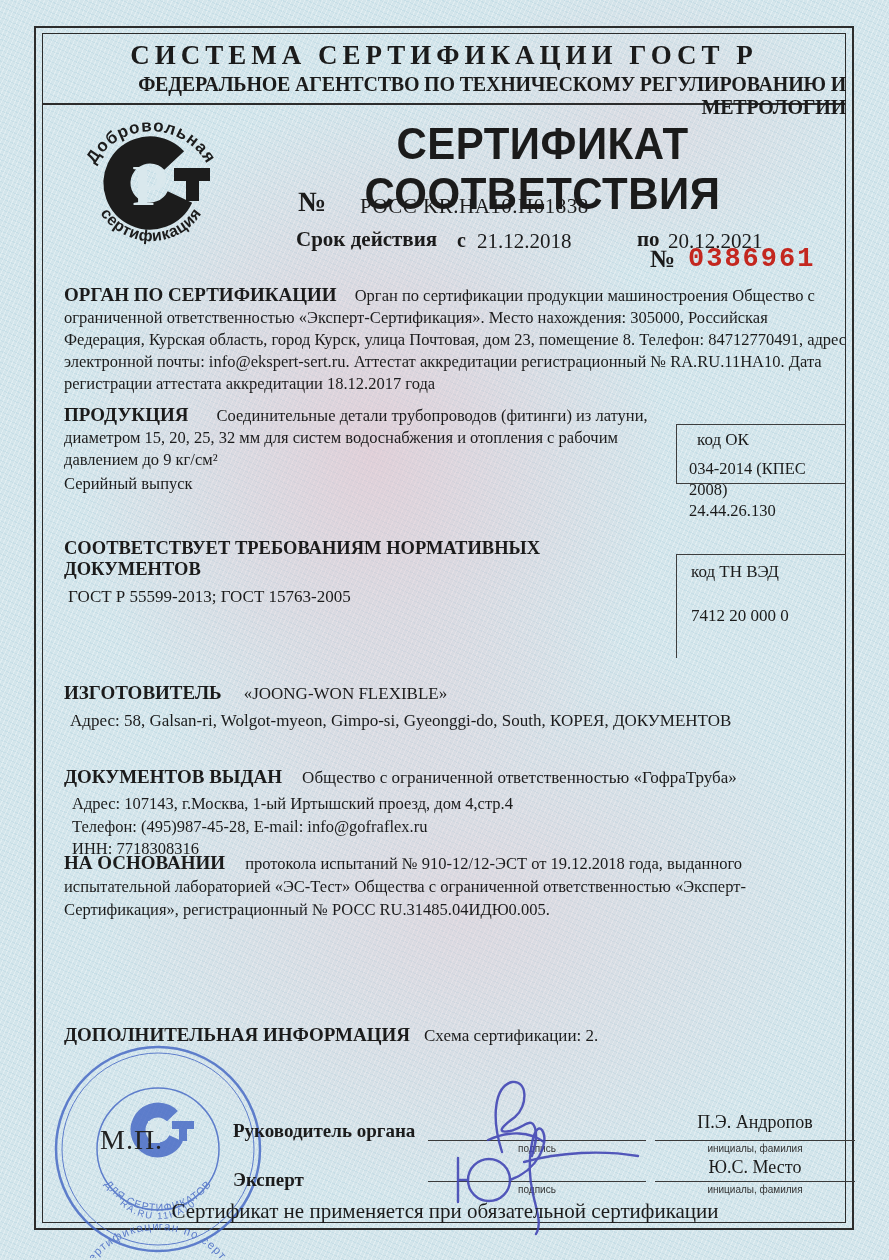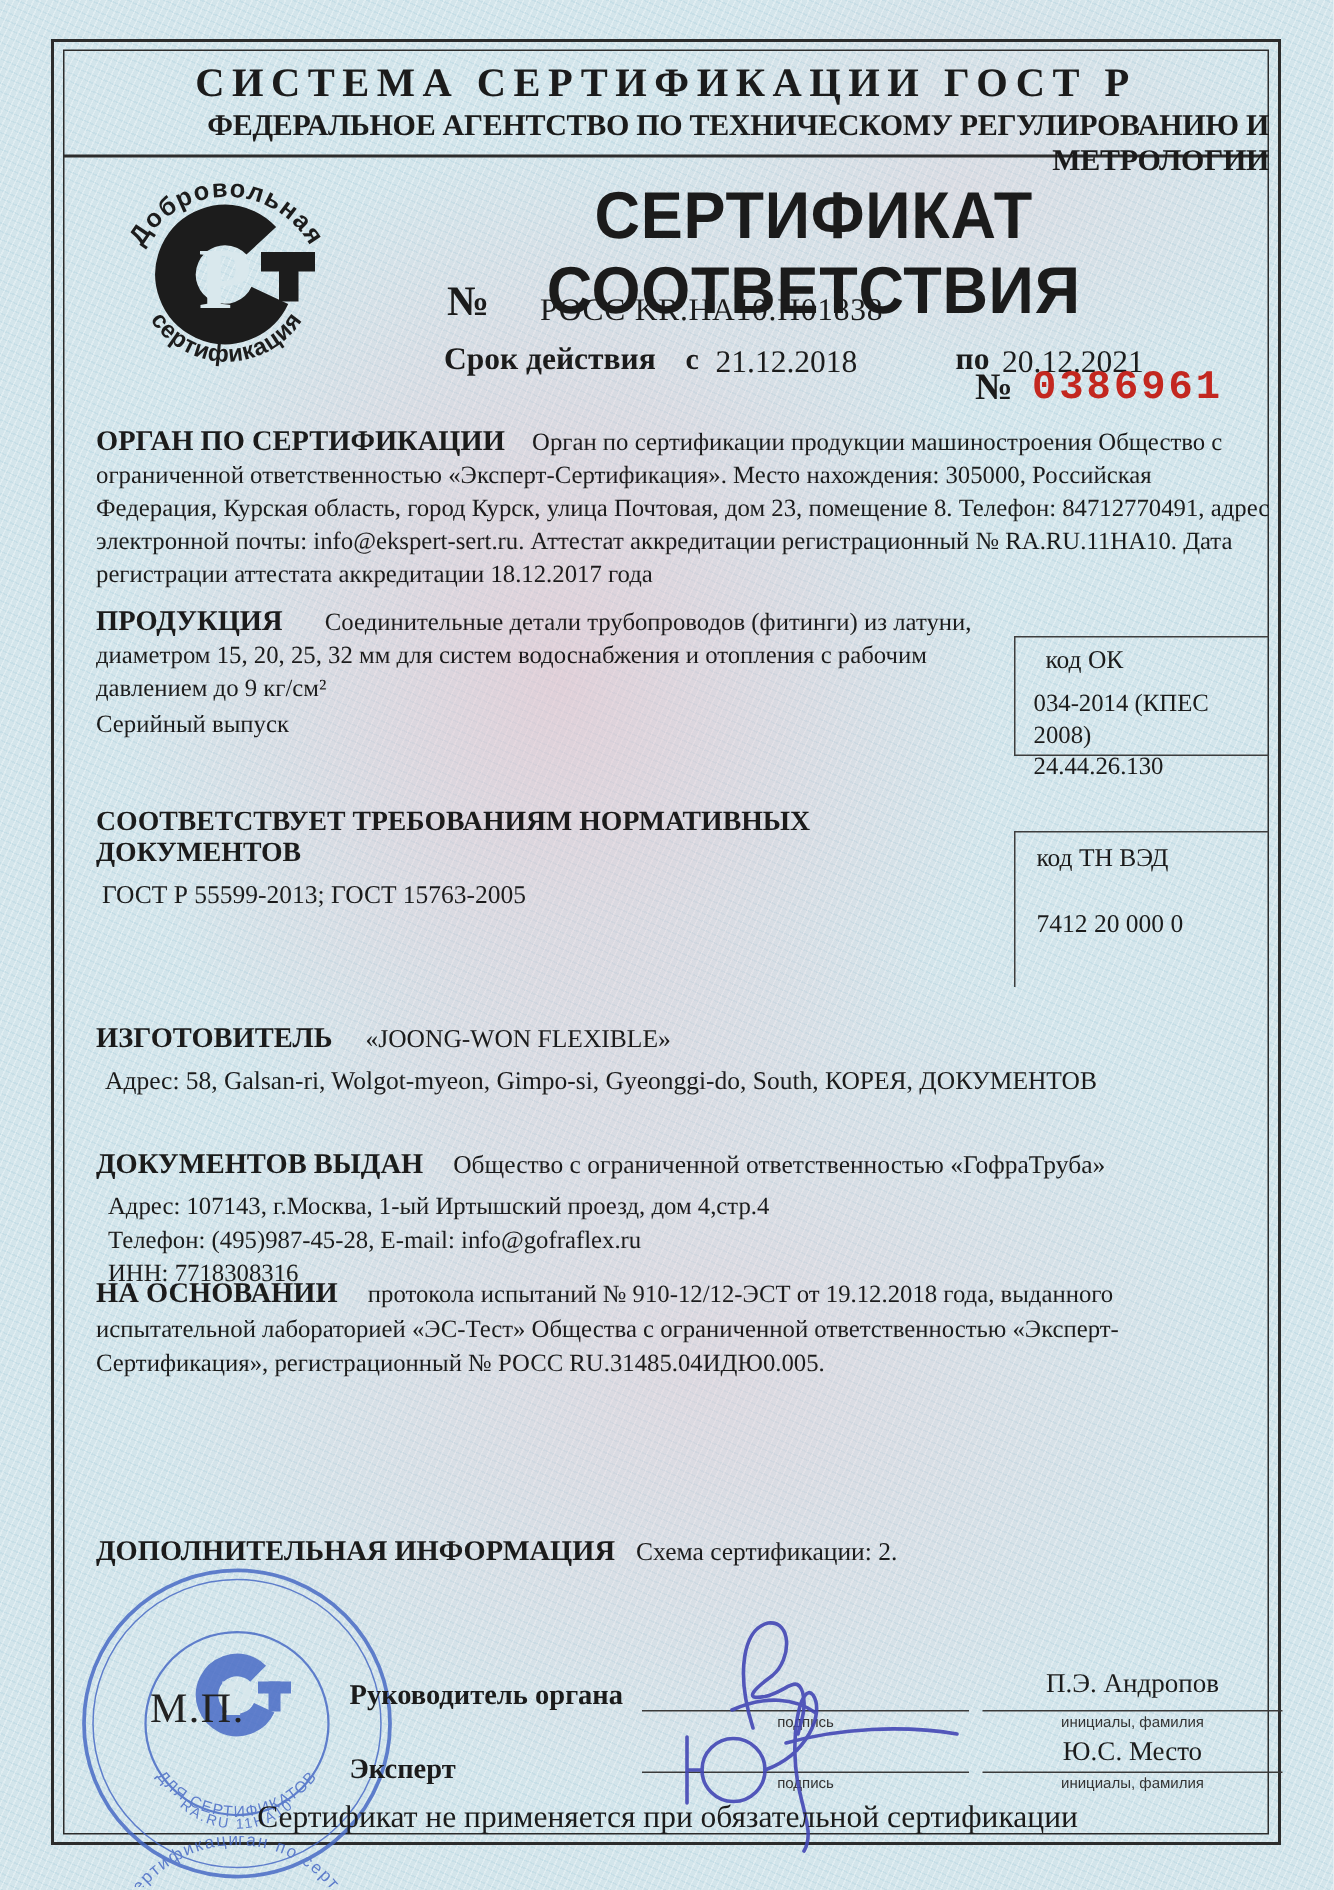--- a/index.html
+++ b/index.html
@@ -20,21 +20,21 @@
   .hdr1 { margin-top:7px; font-size:27px; font-weight:bold; letter-spacing:5px; }
   .hdr2 { margin-top:2px; font-size:20px; font-weight:bold; letter-spacing:-0.2px;text-align:right; }
   .abs { position:absolute; }
   .doc-title { left:235px; top:121px; width:615px; text-align:center; font-family:"Liberation Sans",sans-serif; font-weight:bold; font-size:42px; letter-spacing:0.5px; transform:scaleY(1.05); }
   .lbl { font-weight:bold; font-size:19px; }
   .body-txt { font-size:16.5px; line-height:22px; }
   .no-sym { font-weight:bold; font-size:28px; }
   .cert-no { font-size:21px; letter-spacing:0.5px; }
   .red-no { font-family:"Liberation Mono", monospace; font-weight:bold; font-size:27px; letter-spacing:2px; }
   .code-box { position:absolute; left:676px; width:170px; font-size:16.5px; }
-  .code-ok { top:424px; height:80px; border:1px solid #3d3d3d; border-right:none; padding:5px 4px 0 12px; }
+  .code-ok { top:424px; height:60px; border:1px solid #3d3d3d; border-right:none; padding:5px 4px 0 12px; }
   .code-tnved { top:554px; height:104px; border-top:1px solid #3d3d3d; border-left:1px solid #3d3d3d; padding:7px 4px 0 14px; }
   .code-label { font-size:17px; }
   .sig-line { position:absolute; border-bottom:1.5px solid #3a3a3a; height:0; }
   .caption { position:absolute; font-family:"Liberation Sans",sans-serif; font-size:10px; color:#333; text-align:center; }
   .sig-name { position:absolute; font-size:18px; text-align:center; }
   .disclaimer { left:60px; top:1199px; width:770px; text-align:center; font-size:21px; }
   .fineprint { left:0; top:1241px; width:889px; text-align:center; font-family:"Liberation Sans",sans-serif; font-size:8.5px; color:#4a4a4a; letter-spacing:0.2px; }
   .mp { font-size:28px; color:#222; letter-spacing:1px; }
 </style>
 </head>

